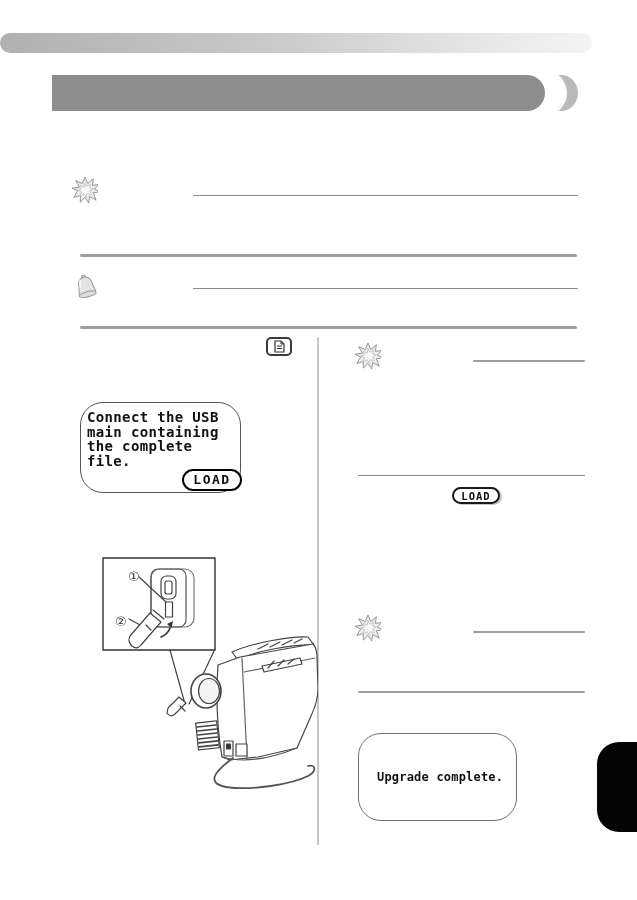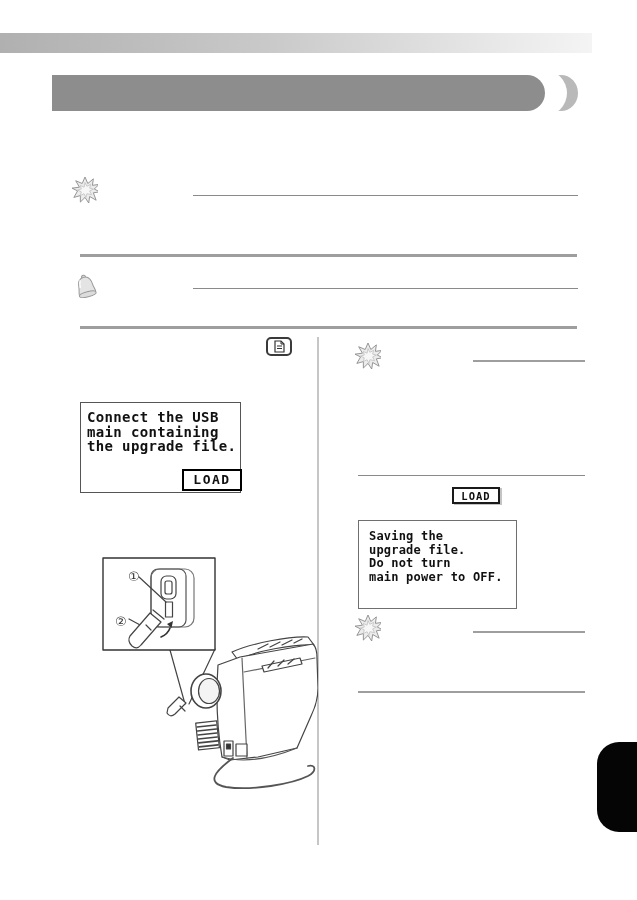--- a/index.html
+++ b/index.html
@@ -1,18 +1,18 @@
 <!DOCTYPE html>
 <html><head>
 <meta charset="utf-8">
 <style>
   html,body{margin:0;padding:0;background:#ffffff;}
   #page{position:relative;width:637px;height:900px;background:#ffffff;overflow:hidden;
         font-family:"DejaVu Sans",sans-serif;}
-  .abs{position:absolute;}
+  .abs{position:absolute;border-radius:23px;}
 
   
   #top-strip{left:0;top:33px;width:592px;height:20px;
     background:linear-gradient(to right,#b0b0b0 0%,#c9c9c9 45%,#e9e9e9 85%,#f4f4f4 100%);}
 
   
   #header-circle-gray{left:544px;top:75px;width:34px;height:36px;border-radius:50%;background:#b9b9b9;}
   #header-circle-white{left:521px;top:70px;width:46px;height:46px;border-radius:50%;background:#ffffff;}
   #header-bar{left:52px;top:75px;width:493px;height:36px;background:#8d8d8d;
     border-radius:0 18px 18px 0;}
@@ -93,21 +93,21 @@
       <path d="M2,1 h6 l3,3 v8 h-9 z" fill="#fff" stroke="#333" stroke-width="1.2"></path>
       <path d="M8,1 l0,3 3,0" fill="none" stroke="#333" stroke-width="1"></path>
       <line x1="4" y1="6" x2="9" y2="6" stroke="#333" stroke-width="1"></line>
       <line x1="4" y1="8.5" x2="9" y2="8.5" stroke="#333" stroke-width="1"></line>
     </svg>
   </div>
 
   <div class="abs lcd" id="screen-connect">
     <div>Connect the USB</div>
     <div>main containing</div>
-    <div>the upgrade file.</div>
+    <div>the complete file.</div>
     <div class="abs" id="connect-load-btn">LOAD</div>
   </div>
 
   <div class="abs" style="left:60px;top:540px;width:258px;height:260px;">
     <svg width="258" height="260" viewBox="60 540 258 260" fill="none" stroke="#444" stroke-width="1.2" stroke-linejoin="round" stroke-linecap="round">
 
       <line x1="170" y1="650" x2="185" y2="704"></line>
       <line x1="215" y1="649" x2="189" y2="704"></line>
 
       <path d="M232,652 C252,643 290,636 308,637 L314,645 C294,644 254,651 238,660 Z" fill="#fff"></path>
@@ -175,32 +175,29 @@
     <svg class="icon-box" width="26" height="26" viewBox="0 0 28 28">
       <polygon points="14,0 17,7 23,2 22,9 29,8 24,13 30,16 23,17 26,25 19,21 18,28 14,22 9,27 9,20 2,22 6,15 0,12 8,11 4,4 11,7" fill="#ececec" stroke="#8f8f8f" stroke-width="1"></polygon>
       <polygon points="14,6 16,10 20,8 19,12 23,13 19,15 21,19 16,18 15,22 13,18 9,20 10,16 6,14 10,13 9,9 13,11" fill="#f7f7f7" stroke="#bdbdbd" stroke-width=".8"></polygon>
     </svg>
   </div>
   <div class="abs rule-thick" style="left:473px;top:360px;width:112px;height:2px;"></div>
   <div class="abs rule-thin" style="left:358px;top:475px;width:227px;"></div>
 
   <div class="abs" id="load-key">LOAD</div>
 
-  <div class="abs lcd" id="screen-saving">
-    <div>Saving the</div>
-    <div>upgrade file.</div>
-    <div>Do not turn</div>
-    <div>main power to OFF.</div>
-  </div>
 
   <div class="abs" style="left:355px;top:615px;width:26px;height:26px;">
     <svg class="icon-box" width="26" height="26" viewBox="0 0 28 28">
       <polygon points="14,0 17,7 23,2 22,9 29,8 24,13 30,16 23,17 26,25 19,21 18,28 14,22 9,27 9,20 2,22 6,15 0,12 8,11 4,4 11,7" fill="#ececec" stroke="#8f8f8f" stroke-width="1"></polygon>
       <polygon points="14,6 16,10 20,8 19,12 23,13 19,15 21,19 16,18 15,22 13,18 9,20 10,16 6,14 10,13 9,9 13,11" fill="#f7f7f7" stroke="#bdbdbd" stroke-width=".8"></polygon>
     </svg>
   </div>
   <div class="abs rule-thick" style="left:473px;top:631px;width:112px;height:2px;"></div>
   <div class="abs rule-thick" style="left:358px;top:691px;width:227px;height:2px;"></div>
 
+  <div class="abs lcd" id="screen-complete">
+    <div>Upgrade complete.</div>
+  </div>
 
   <div class="abs" id="side-tab"></div>
 
 </div>
 
 </body></html>

